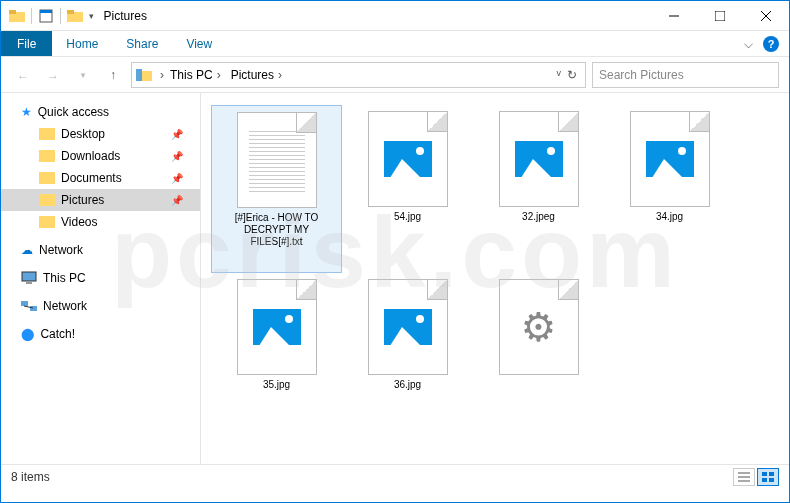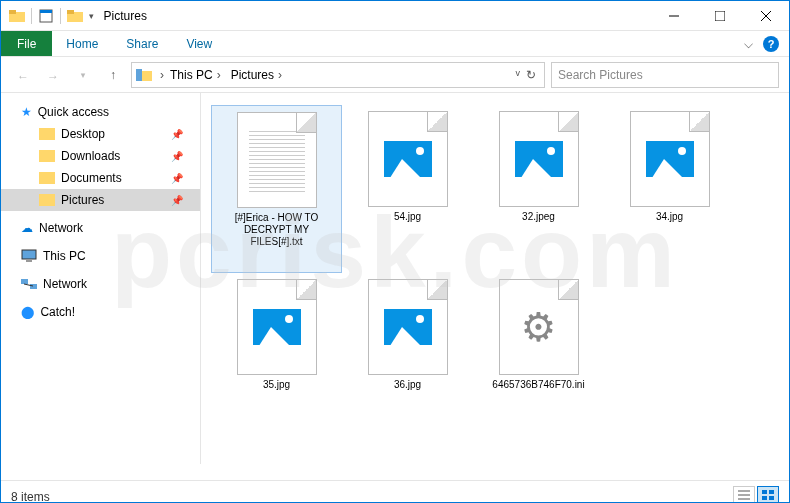--- a/index.html
+++ b/index.html
@@ -4,50 +4,50 @@
 <style>
 * { margin:0; padding:0; box-sizing:border-box; font-family:"Segoe UI",Tahoma,sans-serif; font-size:12px; }
 body { background:#fff; width:790px; height:503px; border:1px solid #0078d7; overflow:hidden; position:relative; }
 .titlebar { height:30px; background:#fff; display:flex; align-items:center; border-bottom:1px solid #e5e5e5; }
 .titlebar .tb-left { display:flex; align-items:center; gap:6px; padding-left:8px; }
 .titlebar .tb-left .sep { width:1px; height:16px; background:#ccc; }
 .titlebar .title { margin-left:10px; color:#000; }
 .titlebar .winctrl { margin-left:auto; display:flex; }
 .titlebar .winctrl div { width:46px; height:30px; display:flex; align-items:center; justify-content:center; color:#333; }
 .ribbon { height:26px; display:flex; align-items:stretch; border-bottom:1px solid #e5e5e5; }
-.ribbon .file { background:#15803d; color:#fff; padding:0 16px; display:flex; align-items:center; }
+.ribbon .file { background:#0369a1; color:#fff; padding:0 16px; display:flex; align-items:center; }
 .ribbon .tab { padding:0 14px; display:flex; align-items:center; color:#0369a1; }
 .ribbon .rt { margin-left:auto; display:flex; align-items:center; padding-right:10px; gap:10px; }
 .help { width:16px; height:16px; border-radius:50%; background:#0078d7; color:#fff; display:flex; align-items:center; justify-content:center; font-size:11px; font-weight:bold; }
 .addr { height:36px; display:flex; align-items:center; padding:4px 10px; gap:6px; border-bottom:1px solid #e5e5e5; }
 .navbtn { width:24px; height:24px; display:flex; align-items:center; justify-content:center; color:#555; }
 .navbtn.dis { color:#bbb; }
 .crumbs { flex:1; height:26px; border:1px solid #ccc; display:flex; align-items:center; padding:0 4px; gap:2px; }
 .crumbs .c { padding:2px 4px; }
 .crumbs .arr::after { content:"›"; color:#555; margin-left:4px; }
-.searchbox { width:228px; height:26px; border:1px solid #ccc; display:flex; align-items:center; padding:0 6px; color:#888; }
+.searchbox { width:187px; height:26px; border:1px solid #ccc; display:flex; align-items:center; padding:0 6px; color:#888; }
 .body { display:flex; height:371px; }
 .sidebar { width:200px; border-right:1px solid #e5e5e5; padding:8px 0; overflow:hidden; }
 .side-item { display:flex; align-items:center; height:22px; padding-left:20px; gap:6px; color:#000; position:relative; }
 .side-item.sub { padding-left:38px; }
 .side-item.sel { background:#d8d8d8; }
 .side-item .pin { margin-left:auto; margin-right:16px; color:#888; font-size:10px; }
 .side-group-top { margin-top:6px; }
 .files { flex:1; padding:12px 10px; display:flex; flex-wrap:wrap; align-content:flex-start; gap:0; }
 .fileitem { width:131px; height:168px; display:flex; flex-direction:column; align-items:center; padding:6px 4px; text-align:center; }
 .fileitem.sel { border:1px solid #9ac3ec; background:#e5f1fb; }
 .fthumb { width:80px; height:96px; background:#fff; border:1px solid #bbb; display:flex; align-items:center; justify-content:center; position:relative; margin-bottom:4px; }
 .fthumb .fold { position:absolute; top:0; right:0; width:20px; height:20px; background:linear-gradient(135deg,#fff 50%,#ddd 50%); border-left:1px solid #bbb; border-bottom:1px solid #bbb; }
 .imgicon { width:48px; height:36px; background:#0693e3; position:relative; overflow:hidden; }
 .imgicon::before { content:""; position:absolute; top:6px; right:8px; width:8px; height:8px; background:#fff; border-radius:50%; }
 .imgicon::after { content:""; position:absolute; bottom:-4px; left:4px; width:0; height:0; border-left:14px solid transparent; border-right:22px solid transparent; border-bottom:22px solid #fff; }
 .txtlines { width:56px; height:64px; background:repeating-linear-gradient(#fff,#fff 3px,#ccc 3px,#ccc 4px); }
 .gearicon { width:48px; height:48px; display:flex; align-items:center; justify-content:center; color:#888; font-size:40px; }
 .flabel { font-size:10px; color:#000; line-height:1.2; word-break:break-word; max-width:120px; }
-.status { height:24px; border-top:1px solid #e5e5e5; display:flex; align-items:flex-end; padding:0 10px; font-size:12px; color:#333;margin-top:16px; }
+.status { height:24px; border-top:1px solid #e5e5e5; display:flex; align-items:center; padding:0 10px; font-size:12px; color:#333; }
 .status .views { margin-left:auto; display:flex; gap:2px; }
 .status .viewbtn { width:22px; height:18px; border:1px solid #ccc; display:flex; align-items:center; justify-content:center; }
 .status .viewbtn.active { background:#cce5f6; border-color:#0078d7; }
 .watermark { position:absolute; top:50%; left:50%; transform:translate(-50%,-50%); font-size:100px; color:rgba(200,200,200,0.25); font-weight:700; pointer-events:none; letter-spacing:4px; }
 svg { display:block; }
 </style>
 </head>
 <body>
 
 <div class="titlebar">
@@ -166,20 +166,28 @@
       </div>
     <div class="side-item sub sel">
         <span>
           <svg width="16" height="12">
             <rect width="16" height="12" fill="#ffd76b"></rect>
           </svg>
         </span>
         <span>Pictures</span>
         <span class="pin">📌</span>
       </div>
+    <div class="side-item sub">
+        <span>
+          <svg width="16" height="12">
+            <rect width="16" height="12" fill="#ffd76b"></rect>
+          </svg>
+        </span>
+        <span>Videos</span>
+      </div>
 
     <div class="side-item side-group-top">
         <span style="color:#0078d7;">☁</span>
         <span>Network</span>
       </div>
     <div class="side-item side-group-top">
         <span>
           <svg width="16" height="14">
             <rect x="1" y="1" width="14" height="9" fill="#5fa3db" stroke="#333"></rect>
             <rect x="5" y="11" width="6" height="2" fill="#999"></rect>
@@ -244,21 +252,20 @@
           <div class="fold"></div>
           <div class="imgicon"></div>
         </div>
       <div class="flabel">36.jpg</div>
     </div>
     <div class="fileitem">
       <div class="fthumb">
           <div class="fold"></div>
           <div class="gearicon">⚙</div>
         </div>
-      <div class="flabel">6465736B746F70.ini</div>
     </div>
   </div>
 </div>
 
 <div class="status">
   <span>8 items</span>
   <div class="views">
     <div class="viewbtn">
         <svg width="12" height="10">
           <line x1="0" y1="1" x2="12" y2="1" stroke="#555"></line>

